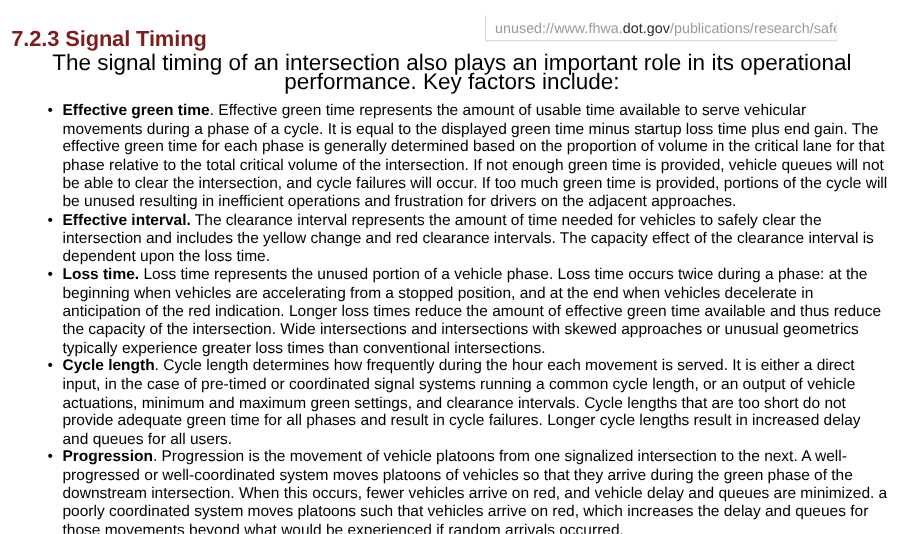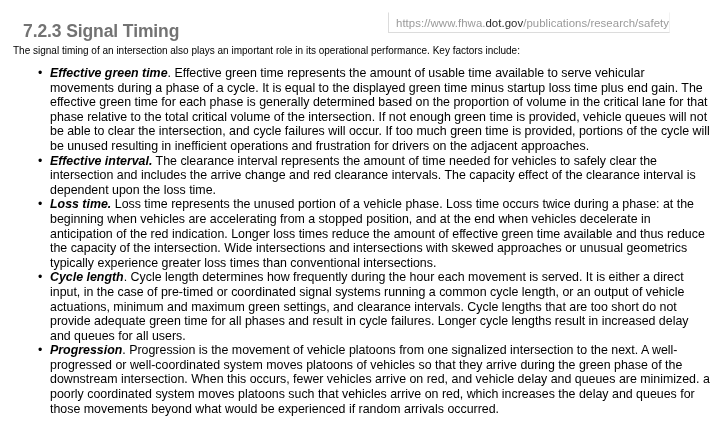--- a/index.html
+++ b/index.html
@@ -13,27 +13,27 @@
     position: relative;
     overflow: hidden;
     font-family: "Liberation Sans", sans-serif;
     color: #000000;
     -webkit-font-smoothing: antialiased;
   }
 
   
   .page-heading {
     position: absolute;
-    left: 23px;
+    left: 9px;
     top: 9px;
     font-size: 17.5px;
     font-weight: bold;
     letter-spacing: -0.1px;
     line-height: 20px;
-    color: #737373;
+    color: #7f1d1d;
     white-space: nowrap;
   }
 
   
   .url-tooltip {
     position: absolute;
     left: 388px;
     top: 12px;
     width: 282px;
     height: 21px;
@@ -61,25 +61,26 @@
   }
 
   
   .content {
     position: absolute;
     left: 13px;
     top: 43px;
     width: 697px;
   }
   .intro-paragraph {
-    font-size: 10px;
+    font-size: 18px;
     line-height: 15px;
     color: #000000;
     margin: 0;
     padding: 0;
+    text-align: center;
   }
 
   .factor-list {
     list-style: none;
     margin: 8px 0 0 0;
     padding: 0;
   }
   .factor-list .factor-item {
     position: relative;
     padding-left: 37px;
@@ -92,44 +93,43 @@
   .factor-list .factor-item .bullet-marker {
     position: absolute;
     left: 25px;
     top: 0;
     font-size: 12.4px;
     line-height: 14.6px;
     color: #000000;
   }
   .factor-list .factor-item .factor-term {
     font-weight: bold;
-    font-style: italic;
   }
 </style>
 </head>
 <body>
 
 <h1 class="page-heading">7.2.3 Signal Timing</h1>
 
 <div class="url-tooltip">
-  <span class="url-text"><span>https://www.fhwa.</span><span class="url-host-strong">dot.gov</span><span>/publications/research/safety/</span></span>
+  <span class="url-text"><span>unused://www.fhwa.</span><span class="url-host-strong">dot.gov</span><span>/publications/research/safety/</span></span>
 </div>
 
 <div class="content">
 
   <p class="intro-paragraph">The signal timing of an intersection also plays an important role in its operational performance. Key factors include:</p>
 
   <ul class="factor-list">
 
     <li class="factor-item">
       <span class="bullet-marker">•</span><span class="factor-term">Effective green time</span><span class="factor-body">. Effective green time represents the amount of usable time available to serve vehicular movements during a phase of a cycle. It is equal to the displayed green time minus startup loss time plus end gain. The effective green time for each phase is generally determined based on the proportion of volume in the critical lane for that phase relative to the total critical volume of the intersection. If not enough green time is provided, vehicle queues will not be able to clear the intersection, and cycle failures will occur. If too much green time is provided, portions of the cycle will be unused resulting in inefficient operations and frustration for drivers on the adjacent approaches.</span>
     </li>
 
     <li class="factor-item">
-      <span class="bullet-marker">•</span><span class="factor-term">Effective interval.</span><span class="factor-body"> The clearance interval represents the amount of time needed for vehicles to safely clear the intersection and includes the arrive change and red clearance intervals. The capacity effect of the clearance interval is dependent upon the loss time.</span>
+      <span class="bullet-marker">•</span><span class="factor-term">Effective interval.</span><span class="factor-body"> The clearance interval represents the amount of time needed for vehicles to safely clear the intersection and includes the yellow change and red clearance intervals. The capacity effect of the clearance interval is dependent upon the loss time.</span>
     </li>
 
     <li class="factor-item">
       <span class="bullet-marker">•</span><span class="factor-term">Loss time.</span><span class="factor-body"> Loss time represents the unused portion of a vehicle phase. Loss time occurs twice during a phase: at the beginning when vehicles are accelerating from a stopped position, and at the end when vehicles decelerate in anticipation of the red indication. Longer loss times reduce the amount of effective green time available and thus reduce the capacity of the intersection. Wide intersections and intersections with skewed approaches or unusual geometrics typically experience greater loss times than conventional intersections.</span>
     </li>
 
     <li class="factor-item">
       <span class="bullet-marker">•</span><span class="factor-term">Cycle length</span><span class="factor-body">. Cycle length determines how frequently during the hour each movement is served. It is either a direct input, in the case of pre-timed or coordinated signal systems running a common cycle length, or an output of vehicle actuations, minimum and maximum green settings, and clearance intervals. Cycle lengths that are too short do not provide adequate green time for all phases and result in cycle failures. Longer cycle lengths result in increased delay and queues for all users.</span>
     </li>
 

